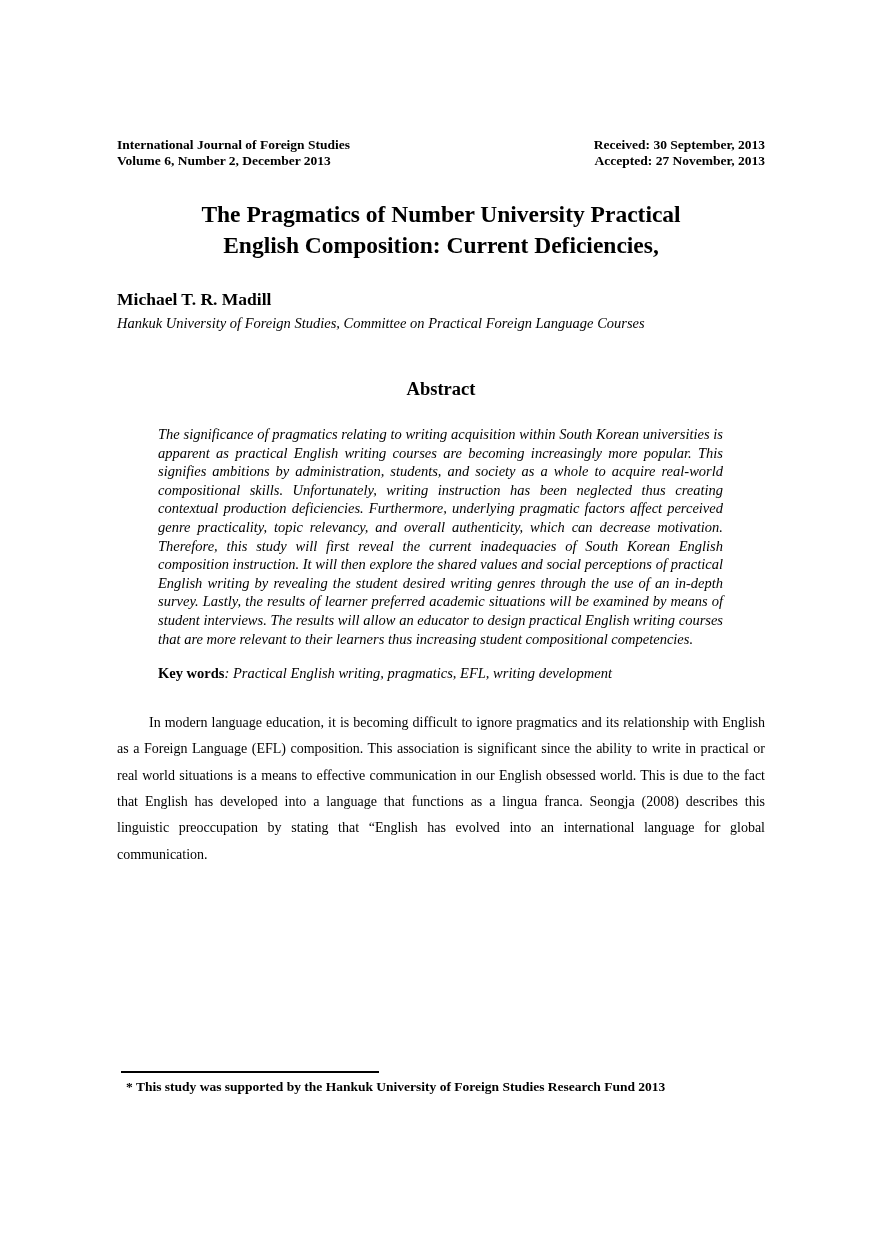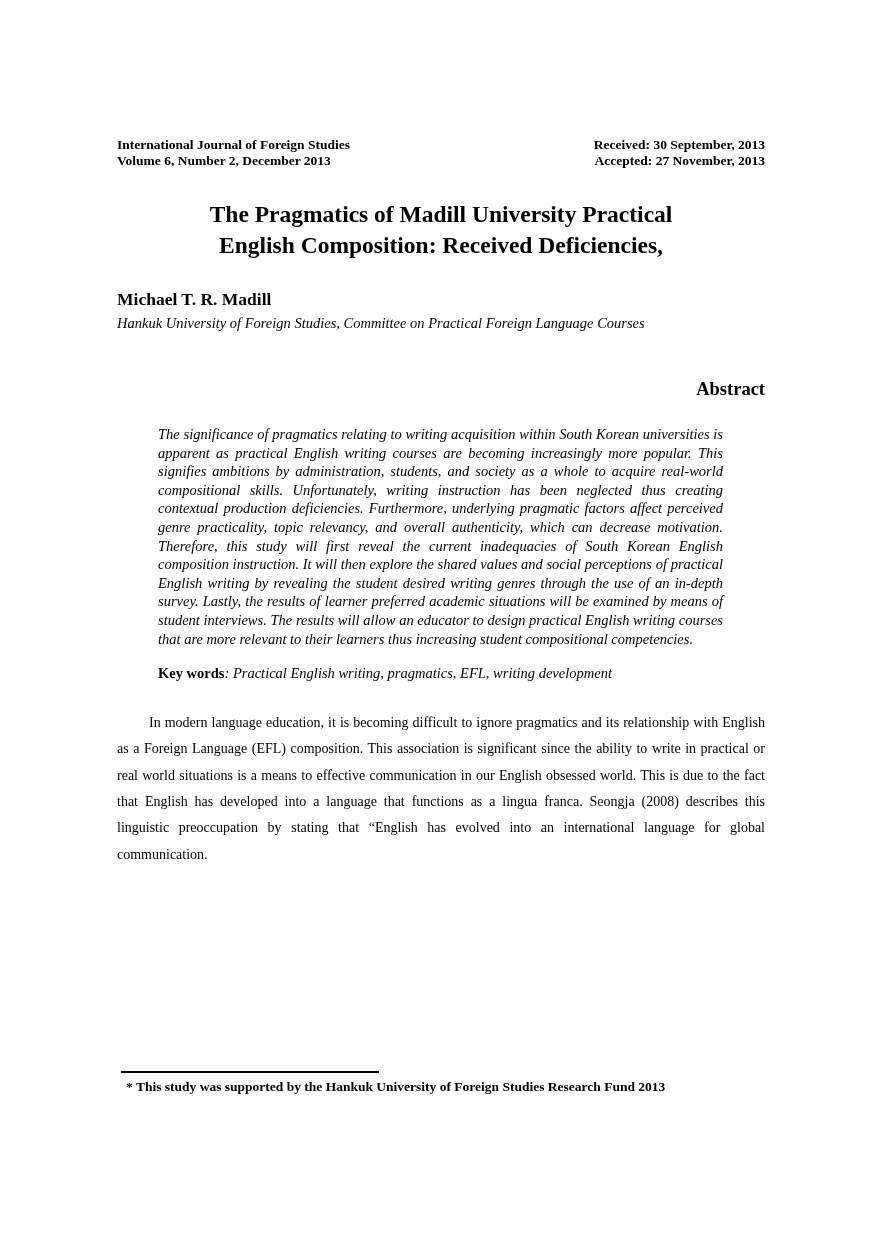--- a/index.html
+++ b/index.html
@@ -53,21 +53,21 @@
     text-align: left;
     font-style: italic;
     font-size: 14.5px;
     line-height: 18px;
     white-space: nowrap;
   }
 
   
   .abstract-heading {
     margin: 47px 0 0 0;
-    text-align: right;
+    text-align: center;
     font-size: 18.5px;
     font-weight: bold;
     line-height: 20px;
   }
   .abstract-body {
     margin: 26px 42px 0 41px;
     font-size: 14.5px;
     font-style: italic;
     text-align: justify;
     line-height: 18.6px;
@@ -126,22 +126,22 @@
         <div class="jh-line">International Journal of Foreign Studies</div>
         <div class="jh-line">Volume 6, Number 2, December 2013</div>
       </div>
       <div class="jh-right">
         <div class="jh-line">Received: 30 September, 2013</div>
         <div class="jh-line">Accepted: 27 November, 2013</div>
       </div>
     </div>
 
     <h1 class="paper-title">
-      <span class="t-line">The Pragmatics of Madill University Practical</span>
-      <span class="t-line">English Composition: Received Deficiencies,</span>
+      <span class="t-line">The Pragmatics of Number University Practical</span>
+      <span class="t-line">English Composition: Current Deficiencies,</span>
     </h1>
 
     <p class="author-name">Michael T. R. Madill</p>
     <p class="author-affiliation">Hankuk University of Foreign Studies, Committee on Practical Foreign Language Courses</p>
 
     <h2 class="abstract-heading">Abstract</h2>
     <p class="abstract-body">The significance of pragmatics relating to writing acquisition within South Korean universities is apparent as practical English writing courses are becoming increasingly more popular. This signifies ambitions by administration, students, and society as a whole to acquire real-world compositional skills. Unfortunately, writing instruction has been neglected thus creating contextual production deficiencies. Furthermore, underlying pragmatic factors affect perceived genre practicality, topic relevancy, and overall authenticity, which can decrease motivation. Therefore, this study will first reveal the current inadequacies of South Korean English composition instruction. It will then explore the shared values and social perceptions of practical English writing by revealing the student desired writing genres through the use of an in-depth survey. Lastly, the results of learner preferred academic situations will be examined by means of student interviews. The results will allow an educator to design practical English writing courses that are more relevant to their learners thus increasing student compositional competencies.</p>
 
     <p class="keywords"><span class="kw-label">Key words</span><span class="kw-text">: Practical English writing, pragmatics, EFL, writing development</span></p>
 

